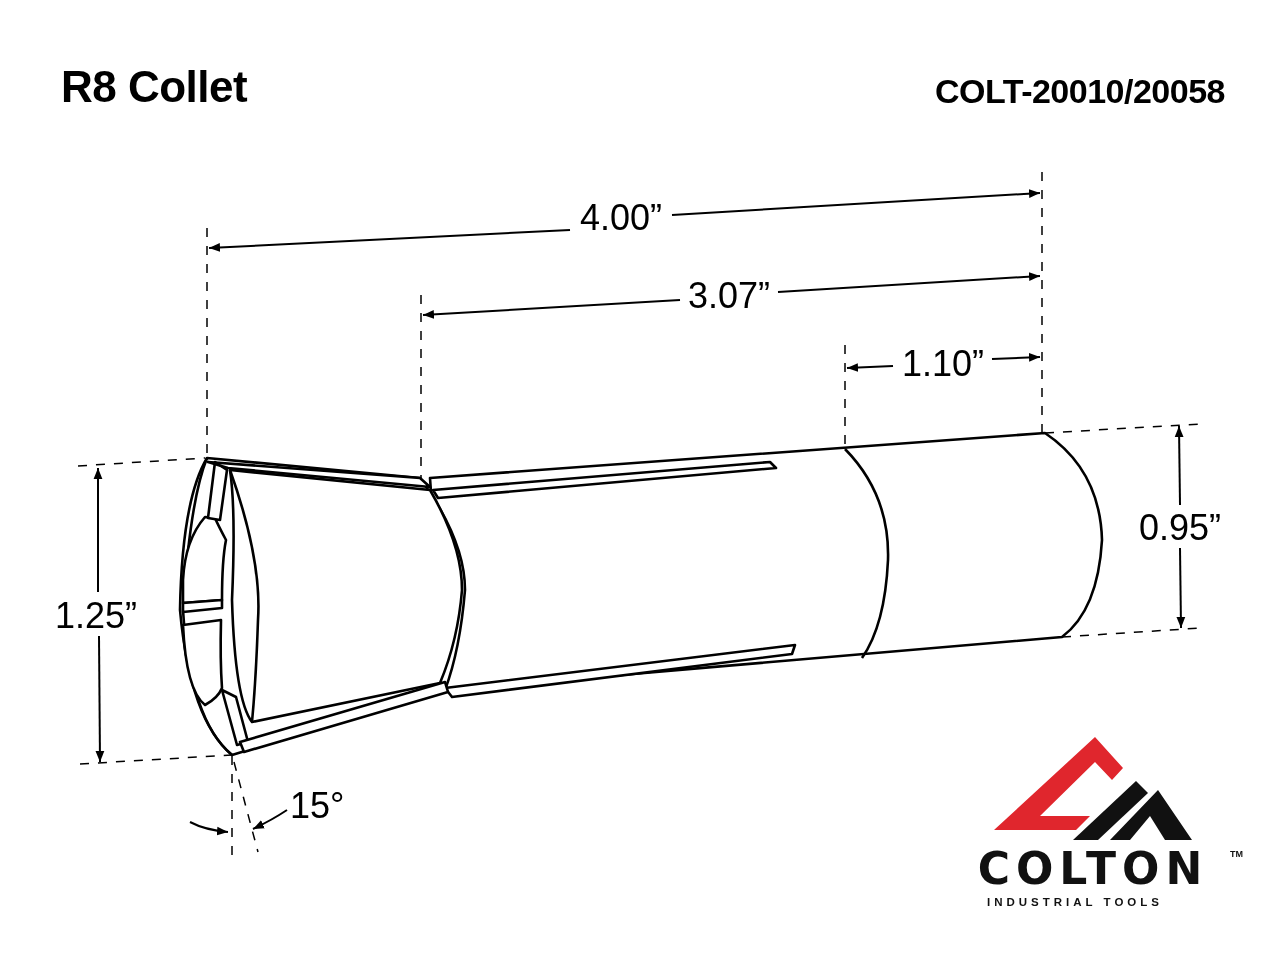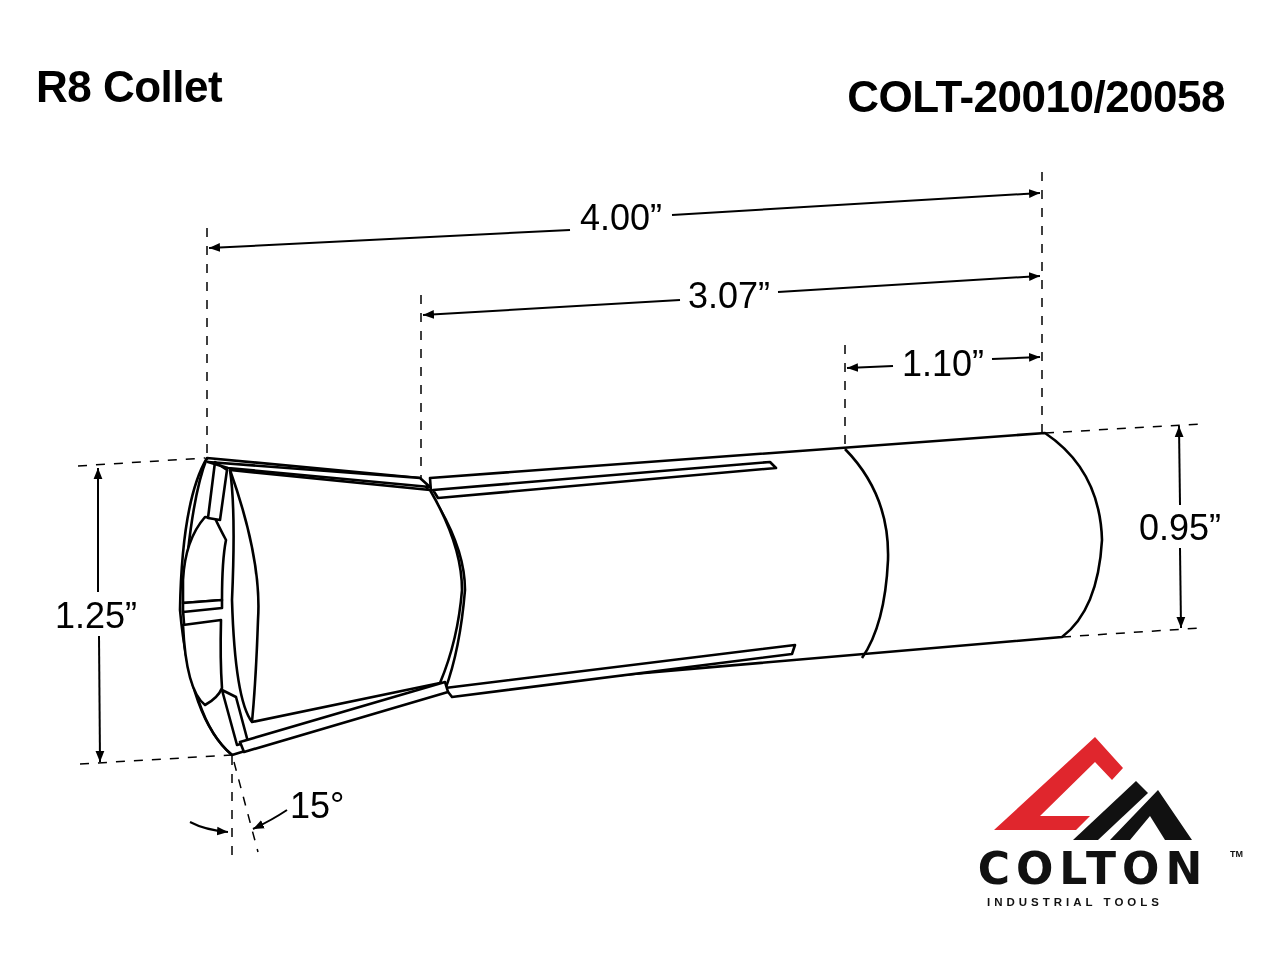--- a/index.html
+++ b/index.html
@@ -1,18 +1,18 @@
 <!DOCTYPE html>
 <html><head>
   <meta charset="utf-8">
   <style>
     html, body { margin: 0; padding: 0; background: #ffffff; }
     body { width: 1280px; height: 960px; position: relative; overflow: hidden; font-family: "Liberation Sans", sans-serif; }
-    .title { position: absolute; left: 36px; top: 62px; font-size: 44px; font-weight: 700; color: #000; letter-spacing: -0.5px; }
-    .part-no { position: absolute; right: 55px; top: 72px; font-size: 44px; font-weight: 700; color: #000; letter-spacing: -0.5px; }
+    .title { position: absolute; left: 61px; top: 62px; font-size: 44px; font-weight: 700; color: #000; letter-spacing: -0.5px; }
+    .part-no { position: absolute; right: 55px; top: 72px; font-size: 34px; font-weight: 700; color: #000; letter-spacing: -0.5px; }
     svg.drawing { position: absolute; left: 0; top: 0; }
     .dim { font-family: "Liberation Sans", sans-serif; font-size: 36px; fill: #000; }
     .logo-word { font-family: "DejaVu Sans", sans-serif; font-weight: 700; }
   </style>
 </head>
 <body>
 
 <div class="title">R8 Collet</div>
 <div class="part-no">COLT-20010/20058</div>
 

